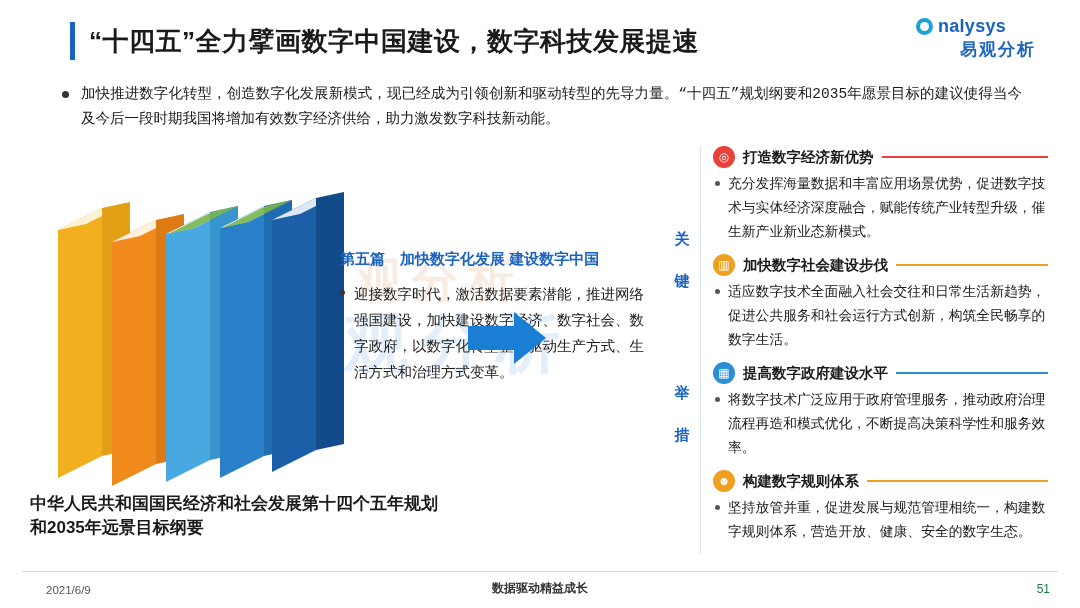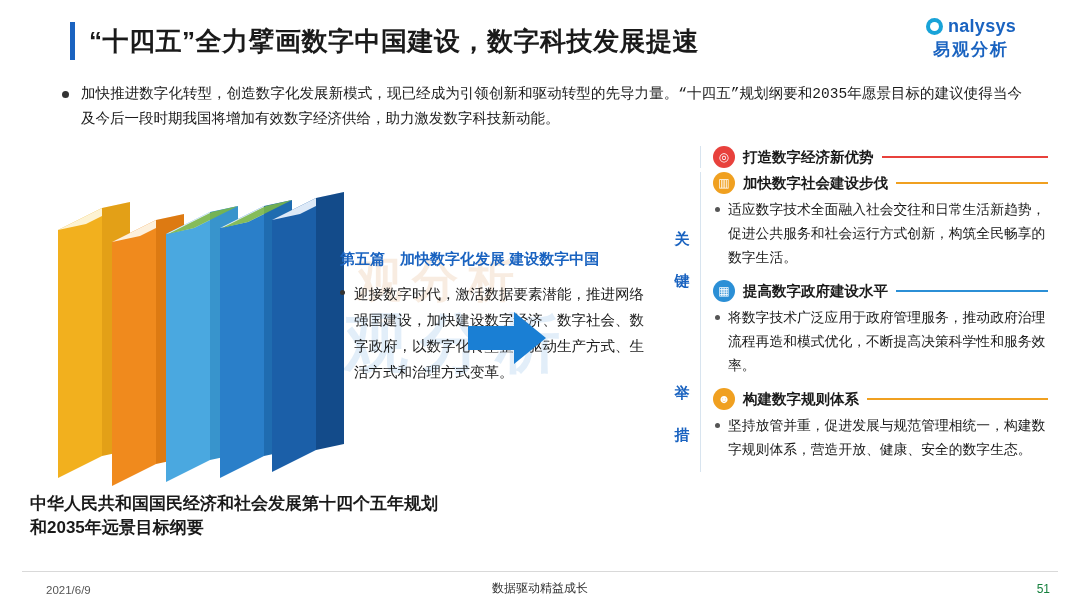--- a/index.html
+++ b/index.html
@@ -36,22 +36,22 @@
     font-weight: bold;
     letter-spacing: 0.5px;
     color: #1a1a1a;
     white-space: nowrap;
   }
 
   
   .logo {
     position: absolute;
     top: 16px;
-    right: 34px;
-    text-align: center;
+    right: 44px;
+    text-align: right;
     width: 150px;
   }
   .logo-top {
     display: flex;
     align-items: center;
     justify-content: center;
     gap: 5px;
   }
   .logo-mark {
     width: 17px;
@@ -287,20 +287,21 @@
     margin-left: 20px;
   }
   .footer-center {
     position: absolute;
     left: 0;
     right: 0;
     bottom: 11px;
     text-align: center;
     font-size: 12px;
     color: #333;
+    font-weight: bold;
   }
   .footer-page {
     position: absolute;
     right: 30px;
     bottom: 12px;
     font-size: 12px;
     color: #15803d;
   }
 </style>
 </head>
@@ -379,20 +380,24 @@
 </div>
 
 <div class="right-col">
 
   <div class="rc-item">
     <div class="rc-head">
       <span class="rc-icon" style="background:#e8413c">◎</span>
       <span class="rc-title">打造数字经济新优势</span>
       <span class="rc-rule" style="background:#e8413c"></span>
     </div>
+    <div class="rc-body">
+      <span class="rc-bullet"></span>
+      <div class="rc-text">充分发挥海量数据和丰富应用场景优势，促进数字技术与实体经济深度融合，赋能传统产业转型升级，催生新产业新业态新模式。</div>
+    </div>
   </div>
 
   <div class="rc-item">
     <div class="rc-head">
       <span class="rc-icon" style="background:#f0a020">▥</span>
       <span class="rc-title">加快数字社会建设步伐</span>
       <span class="rc-rule" style="background:#f0a020"></span>
     </div>
     <div class="rc-body">
       <span class="rc-bullet"></span>

